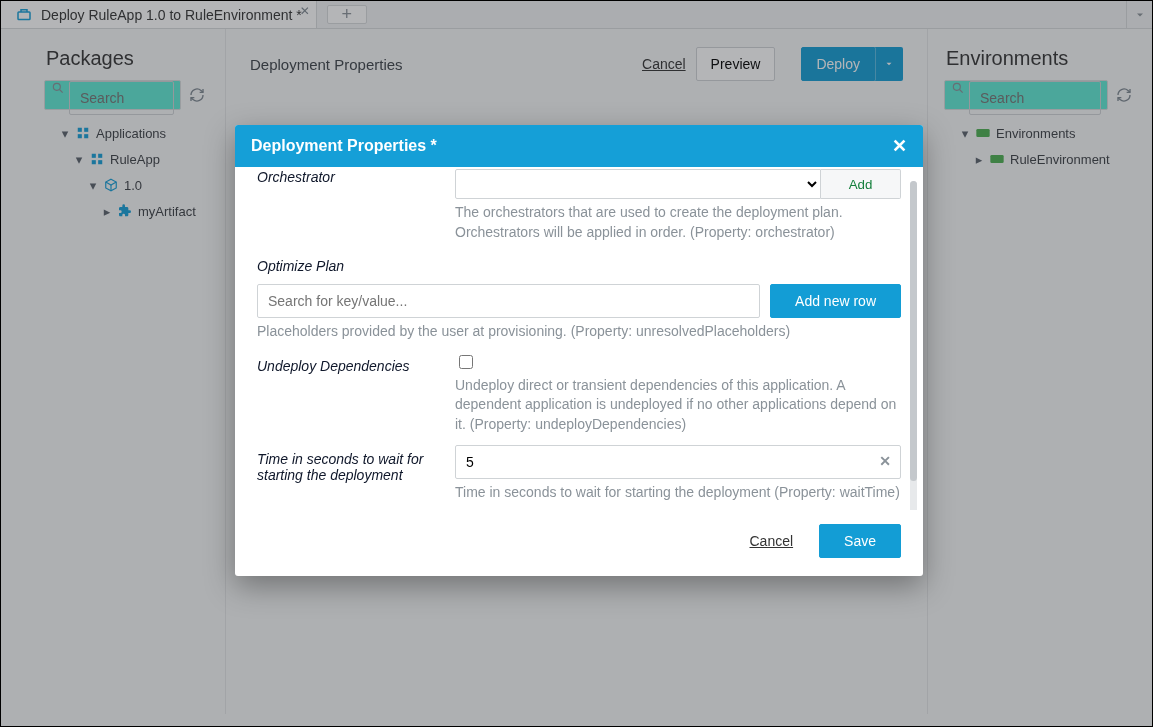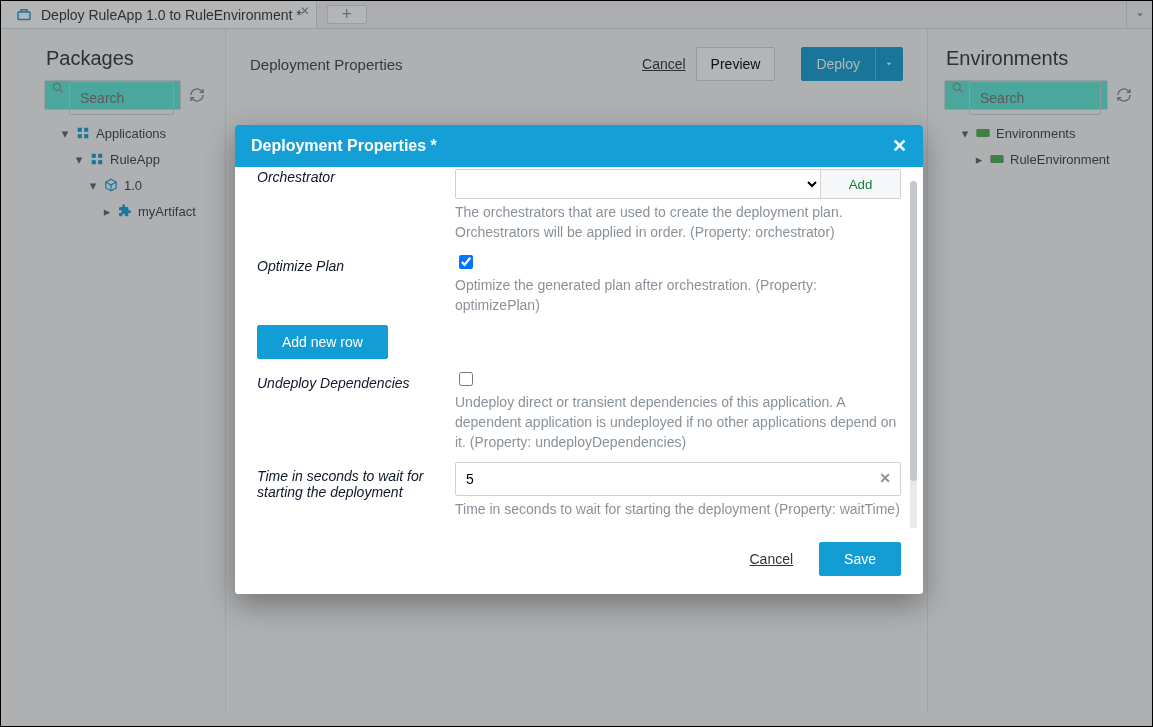--- a/index.html
+++ b/index.html
@@ -262,31 +262,29 @@
         <div class="select">
           <select></select>
           <button class="add-side">Add</button>
         </div>
         <div class="help">The orchestrators that are used to create the deployment plan. Orchestrators will be applied in order. (Property: orchestrator)</div>
       </div>
     </div>
 
     <div class="form-row">
       <div class="form-label">Optimize Plan</div>
-      <div class="form-ctrl">
-        <input type="checkbox" class="chk" checked="" style="">
-        <div class="help">Optimize the generated plan after orchestration. (Property: optimizePlan)</div>
-      </div>
     </div>
 
     <div class="form-row">
       <div class="form-ctrl">
         <div style="display:flex; gap:10px;">
+          <input type="text" style="flex: 1 1 0%;" placeholder="Search for key/value...">
           <button class="btn primary" style="height:34px;">Add new row</button>
         </div>
+        <div class="help">Placeholders provided by the user at provisioning. (Property: unresolvedPlaceholders)</div>
       </div>
     </div>
 
     <div class="form-row">
       <div class="form-label">Undeploy Dependencies</div>
       <div class="form-ctrl">
         <input type="checkbox" class="chk" style="">
         <div class="help">Undeploy direct or transient dependencies of this application. A dependent application is undeployed if no other applications depend on it. (Property: undeployDependencies)</div>
       </div>
     </div>

